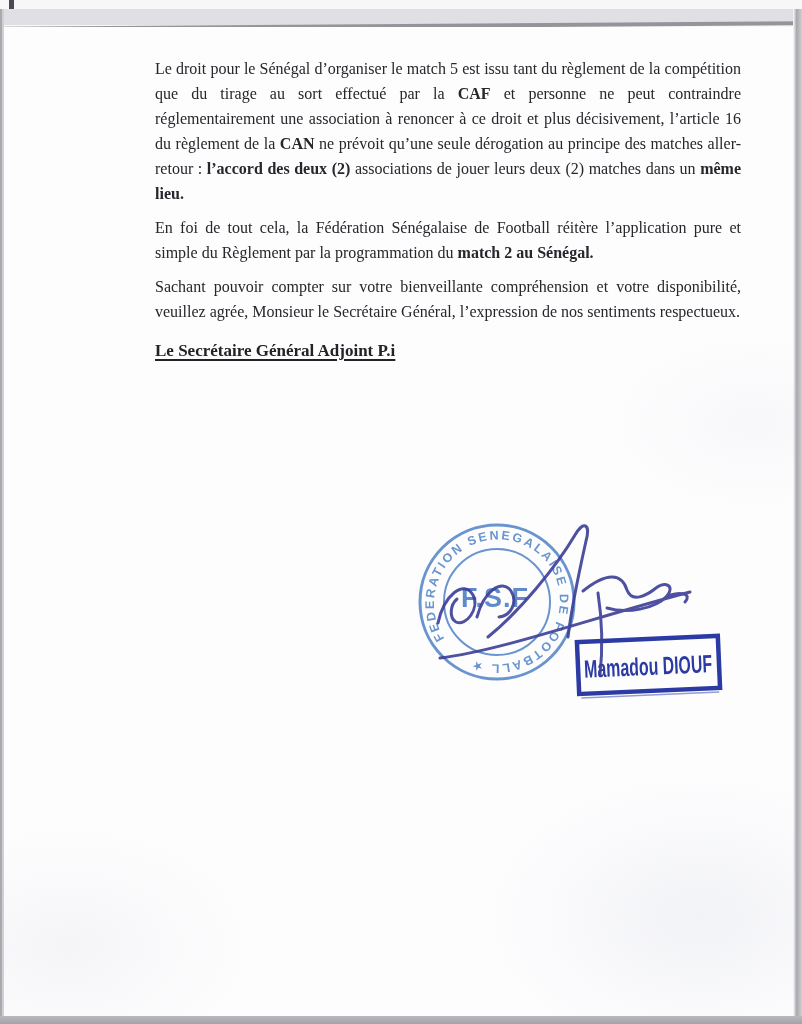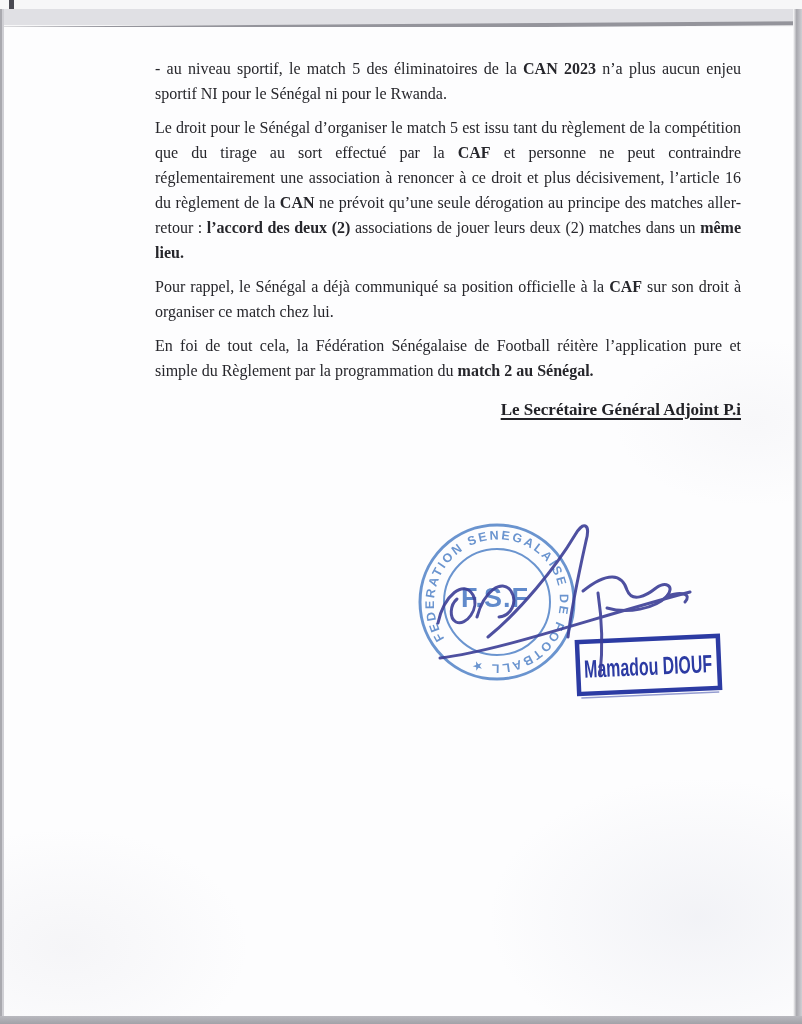--- a/index.html
+++ b/index.html
@@ -23,44 +23,43 @@
   .edge-right{position:absolute;right:0;top:9px;bottom:0;width:9px;background:linear-gradient(90deg,#fdfdfe 0%,#a8a8ae 40%,#cfcfd4 100%);}
   .edge-bottom{position:absolute;left:0;right:0;bottom:0;height:8px;background:linear-gradient(180deg,#b9b9bf,#a2a2a8);}
 
   .letter-text{
     position:absolute;left:155px;top:56px;width:586px;
     color:#26262b;font-size:16px;line-height:25px;text-align:justify;
   }
   .letter-text p{margin:0 0 9px 0;}
   .letter-text .b{font-weight:700;}
   .sig-title{
-    text-align:right;margin-top:14px;font-weight:700;font-size:17px;color:#222227;
+    margin-top:14px;font-weight:700;font-size:17px;color:#222227;
   }
   .sig-title span{
     text-decoration:underline;text-underline-offset:3px;text-decoration-thickness:1.5px;
   }
   .stamp-svg{position:absolute;left:370px;top:495px;width:380px;height:230px;}
   svg text{font-family:"Liberation Sans","DejaVu Sans",sans-serif;}
 </style>
 </head>
 <body>
 
 <div style="position:absolute;inset:0;">
   <div class="strip-gray-top"></div>
   <div class="corner-tick"></div>
   <div class="edge-line-top"></div>
 
   <div class="paper"></div>
 
   <div class="letter-text">
 
-  <p><span>- au niveau sportif, le match 5 des éliminatoires de la </span><span class="b">CAN 2023</span><span> n’a plus aucun enjeu sportif NI pour le Sénégal ni pour le Rwanda.</span></p>
       <p><span>Le droit pour le Sénégal d’organiser le match 5 est issu tant du règlement de la compétition que du tirage au sort effectué par la </span><span class="b">CAF</span><span> et personne ne peut contraindre réglementairement une association à renoncer à ce droit et plus décisivement, l’article 16 du règlement de la </span><span class="b">CAN</span><span> ne prévoit qu’une seule dérogation au principe des matches aller-retour : </span><span class="b">l’accord des deux (2)</span><span> associations de jouer leurs deux (2) matches dans un </span><span class="b">même lieu.</span></p>
-      <p><span>Pour rappel, le Sénégal a déjà communiqué sa position officielle à la </span><span class="b">CAF</span><span> sur son droit à organiser ce match chez lui.</span></p>
       <p><span>En foi de tout cela, la Fédération Sénégalaise de Football réitère l’application pure et simple du Règlement par la programmation du </span><span class="b">match 2 au Sénégal.</span></p>
+      <p><span>Sachant pouvoir compter sur votre bienveillante compréhension et votre disponibilité, veuillez agrée, Monsieur le Secrétaire Général, l’expression de nos sentiments respectueux.</span></p>
       <div class="sig-title"><span>Le Secrétaire Général Adjoint P.i</span></div>
     </div>
 
   <svg class="stamp-svg" viewBox="0 0 380 230" xmlns="http://www.w3.org/2000/svg">
 
     <g opacity="0.82">
       <circle cx="127" cy="107" r="77" fill="none" stroke="#4b7ec5" stroke-width="3"></circle>
       <circle cx="127" cy="107" r="53" fill="none" stroke="#4b7ec5" stroke-width="2"></circle>
       <path id="ringPath" d="M74.6,143.7 A64,64 0 0 1 179.4,70.3 A64,64 0 0 1 74.6,143.7" fill="none"></path>
       <text font-size="12.5" font-weight="bold" fill="#4b7ec5" letter-spacing="2.2">

